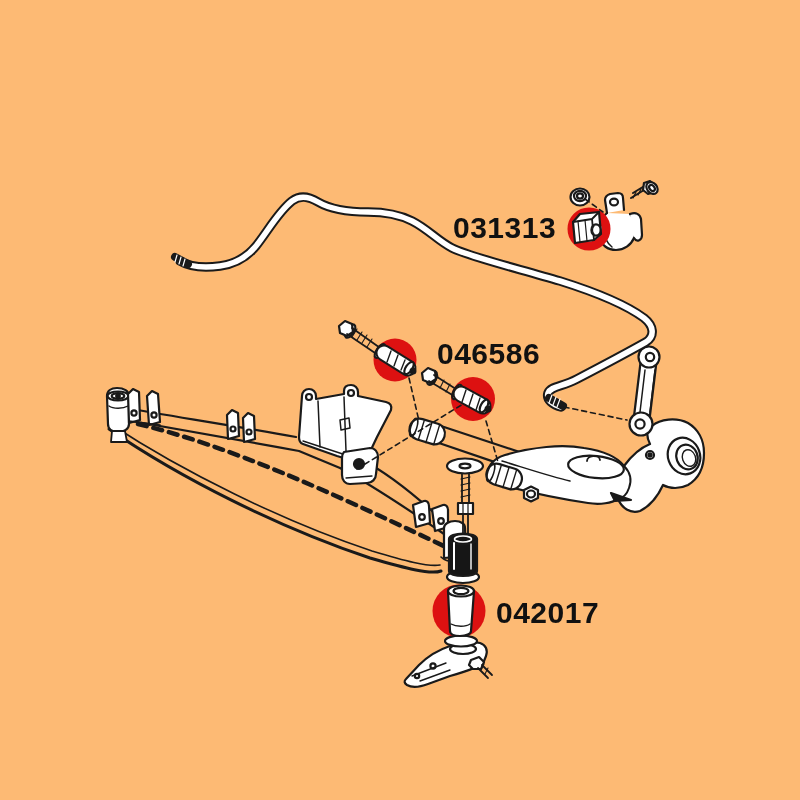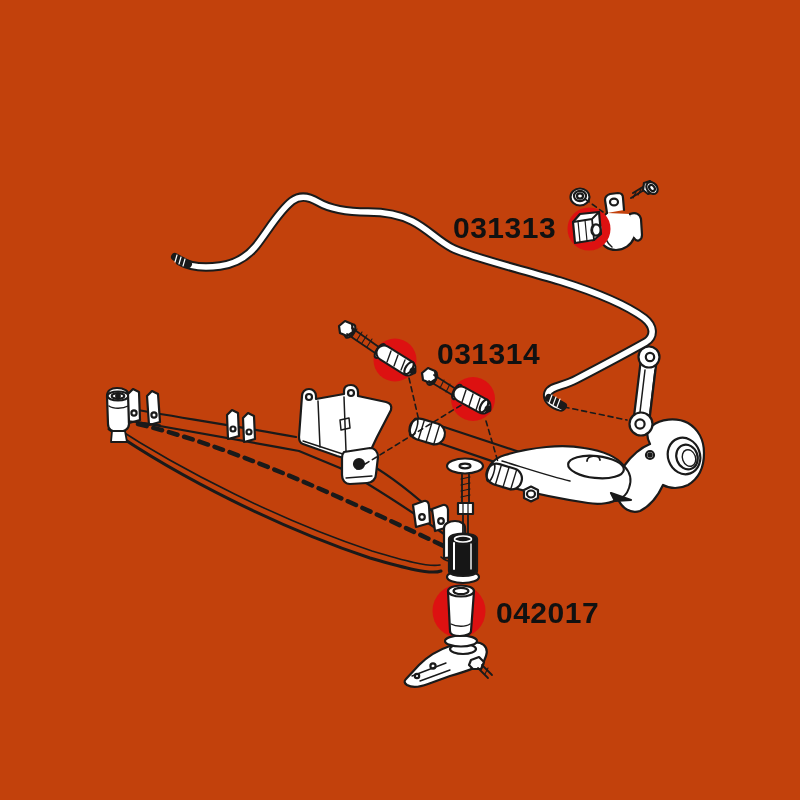--- a/index.html
+++ b/index.html
@@ -1,19 +1,19 @@
 <!DOCTYPE html>
 <html><head>
 <meta charset="utf-8">
 <style>
   html,body{margin:0;padding:0;background:#ffffff;}
   .canvas{
     position:relative;
     width:800px;height:800px;
-    background:#c2410c;
+    background:#fdba74;
     font-family:"Liberation Sans", sans-serif;
     overflow:hidden;
   }
   .canvas svg{position:absolute;left:0;top:0;}
   .part-label{
     position:absolute;
     font-family:"Liberation Sans", sans-serif;
     font-weight:700;
     font-size:30px;
     letter-spacing:.5px;
@@ -276,16 +276,16 @@
       <path d="M409,378 L419,421"></path>
       <path d="M486,421 L498,462"></path>
       <path d="M357,469 L463,404"></path>
       <path d="M564,407 L627,420"></path>
       <path d="M585,199 L603,212"></path>
     </g>
   </g>
 </svg>
 
 <div class="part-label" id="label-1">031313</div>
-<div class="part-label" id="label-2">031314</div>
+<div class="part-label" id="label-2">046586</div>
 <div class="part-label" id="label-3">042017</div>
 
 </div>
 
 </body></html>

